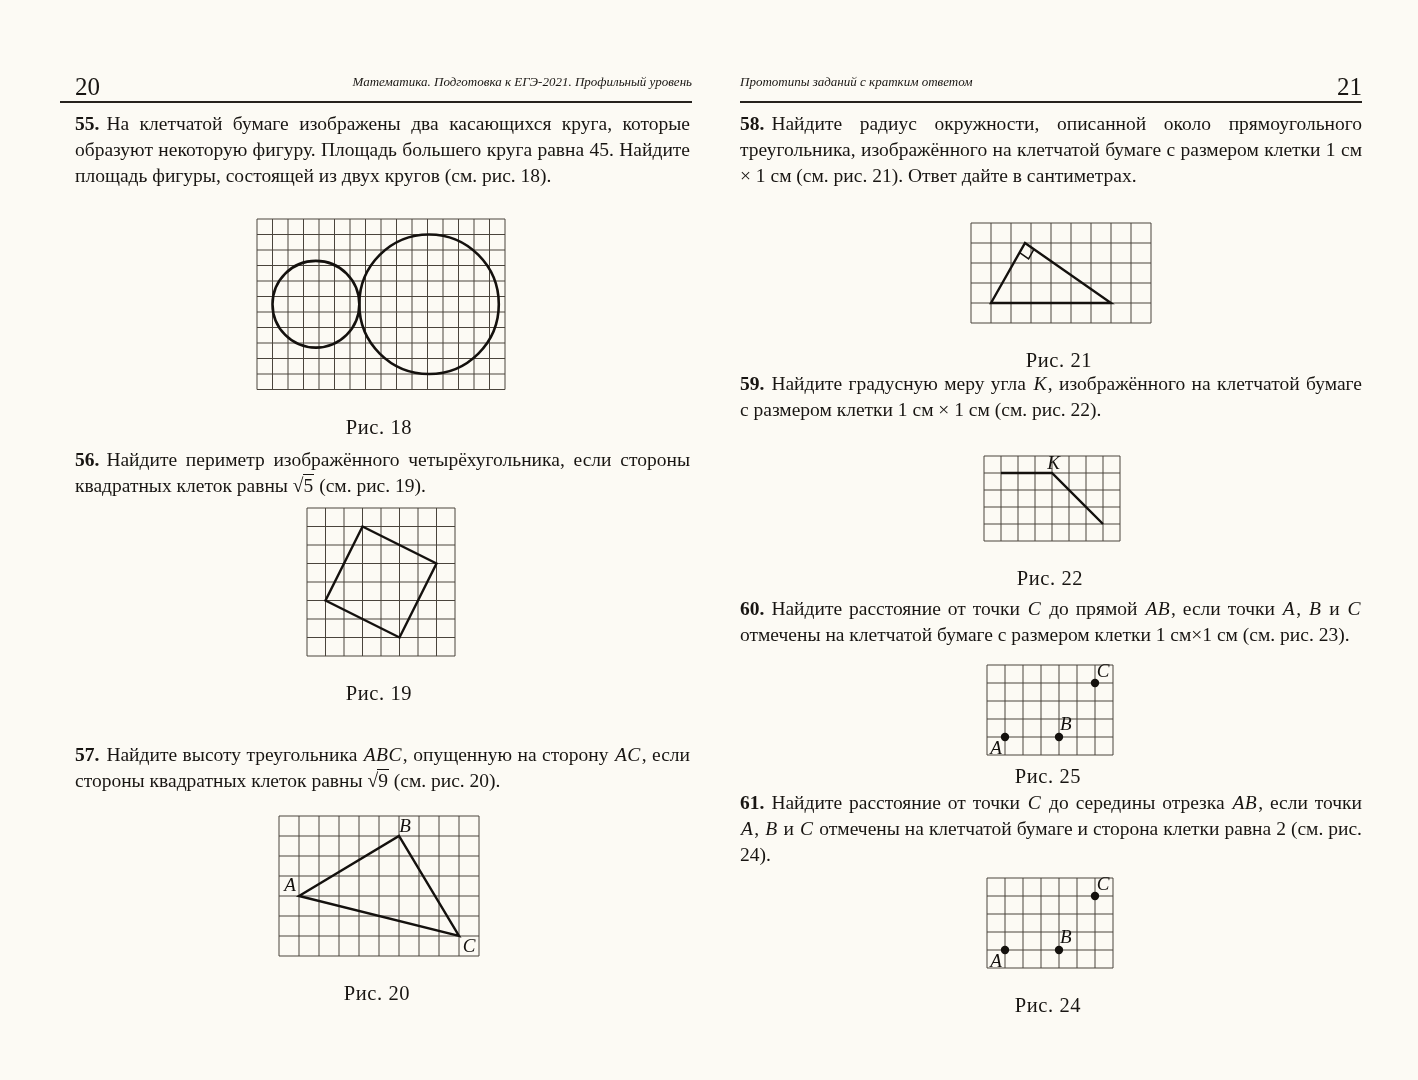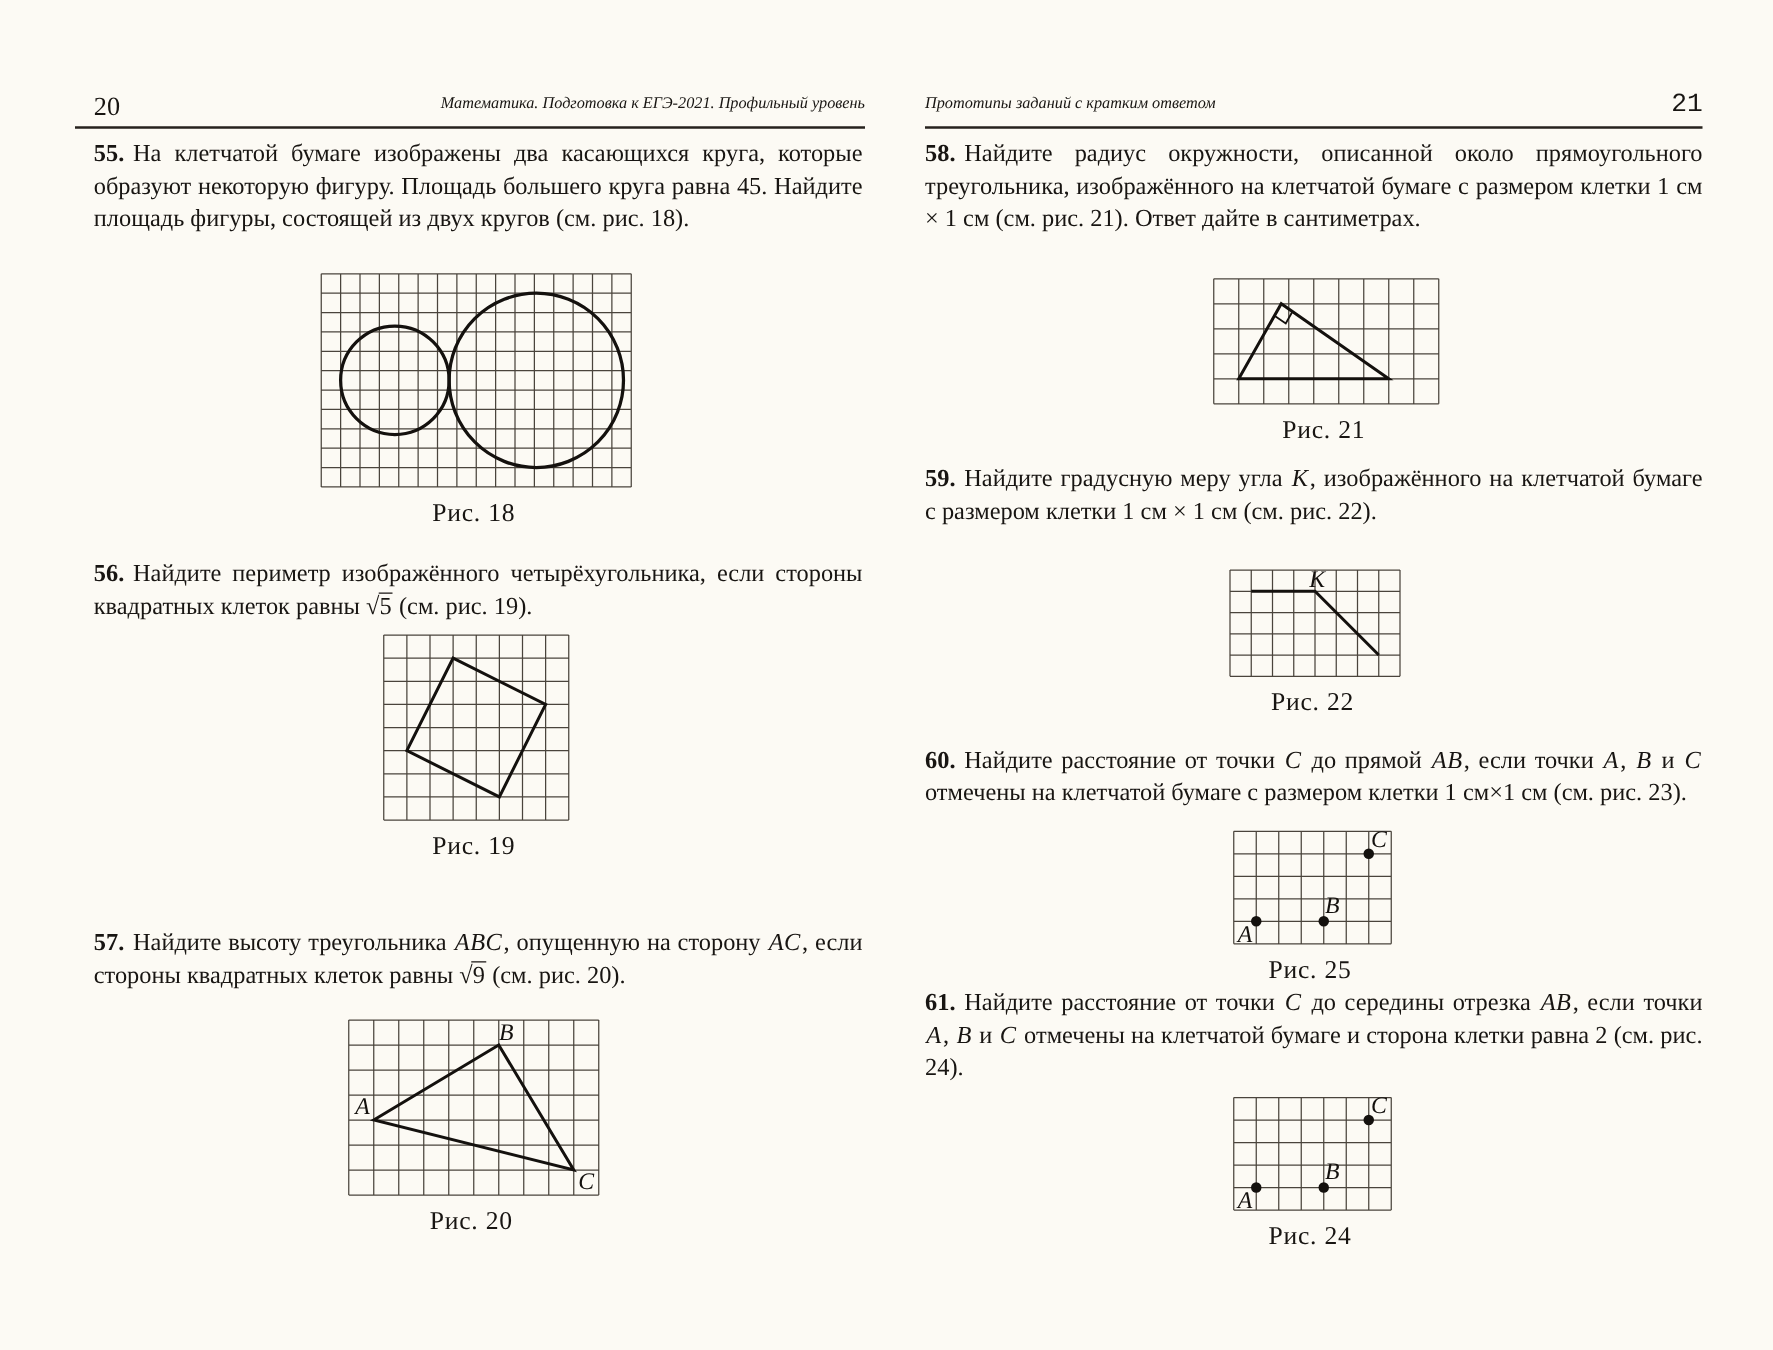--- a/index.html
+++ b/index.html
@@ -1,35 +1,35 @@
 <!DOCTYPE html>
 <html><head>
 <meta charset="utf-8">
 <style>
   html,body{margin:0;padding:0;}
   body{
     width:1418px;height:1080px;position:relative;overflow:hidden;
     background:#fcfaf4;color:#181512;
     font-family:"Liberation Serif", serif;
   }
-  .page-num{position:absolute;font-size:21px;}
+  .page-num{position:absolute;font-size:25px;}
   .header-title{position:absolute;font-style:italic;font-size:13px;white-space:nowrap;top:74px;}
   .hrule{position:absolute;height:2px;background:#26221d;top:101px;}
   .problem{
     position:absolute;font-size:19.5px;line-height:26px;
     text-align:justify;margin:0;
   }
   .pnum{font-weight:bold;margin-right:7px;}
   .mvar{font-style:italic;letter-spacing:0.4px;padding:0 1px;}
   .sq{white-space:nowrap;}
   .sq-sign{letter-spacing:-1px;}
   .sq-val{border-top:1.6px solid #181512;padding:0 1px;}
   .figure{position:absolute;text-align:center;}
   .figure svg{display:block;}
-  .fig-caption{font-size:20.5px;letter-spacing:0.6px;margin-top:8px;}
+  .fig-caption{font-size:20.5px;letter-spacing:0.6px;margin-top:24px;}
   .fig-label{font-family:"Liberation Serif",serif;font-style:italic;font-size:19px;fill:#14110e;}
 </style>
 </head>
 <body>
 
 <div>
   <span class="page-num" style="left:75px;top:73px;">20</span>
   <span class="header-title" style="right:726px;">Математика. Подготовка к ЕГЭ-2021. Профильный уровень</span>
   <div class="hrule" style="left:60px;width:632px;"></div>
 
@@ -69,21 +69,21 @@
         <text x="11" y="75" text-anchor="middle" class="fig-label">A</text>
         <text x="126" y="16" text-anchor="middle" class="fig-label">B</text>
         <text x="190" y="135.6" text-anchor="middle" class="fig-label">C</text>
       </svg>
     <div class="fig-caption">Рис. 20</div>
   </div>
 </div>
 
 <div>
   <span class="header-title" style="left:740px;">Прототипы заданий с кратким ответом</span>
-  <span class="page-num" style="left:1337px;top:73px;font-family:Liberation Mono, monospace;">21</span>
+  <span class="page-num" style="left:1337px;top:73px;">21</span>
   <div class="hrule" style="left:740px;width:622px;"></div>
 
   <p class="problem" style="left:740px;top:111px;width:622px;">
     <b class="pnum">58.</b><span>Найдите радиус окружности, описанной около прямоугольного треугольника, изображённого на клетчатой бумаге с размером клетки 1 см × 1 см (см. рис. 21). Ответ дайте в сантиметрах.</span>
   </p>
 
   <div class="figure" style="left:969px;top:221px;width:180px;">
     <svg width="184" height="104" viewBox="-2 -2 184 104">
         <path d="M0 0V100M20 0V100M40 0V100M60 0V100M80 0V100M100 0V100M120 0V100M140 0V100M160 0V100M180 0V100M0 0H180M0 20H180M0 40H180M0 60H180M0 80H180M0 100H180" stroke="#4a443c" stroke-width="1" fill="none"></path>
         <polygon points="20,80 54,20 140,80" fill="none" stroke="#14110e" stroke-width="2.4" stroke-linejoin="miter"></polygon>

